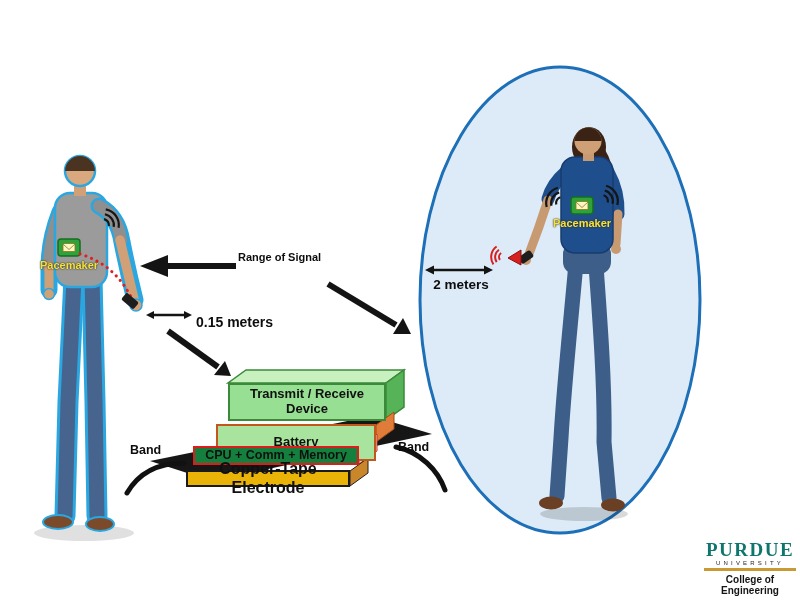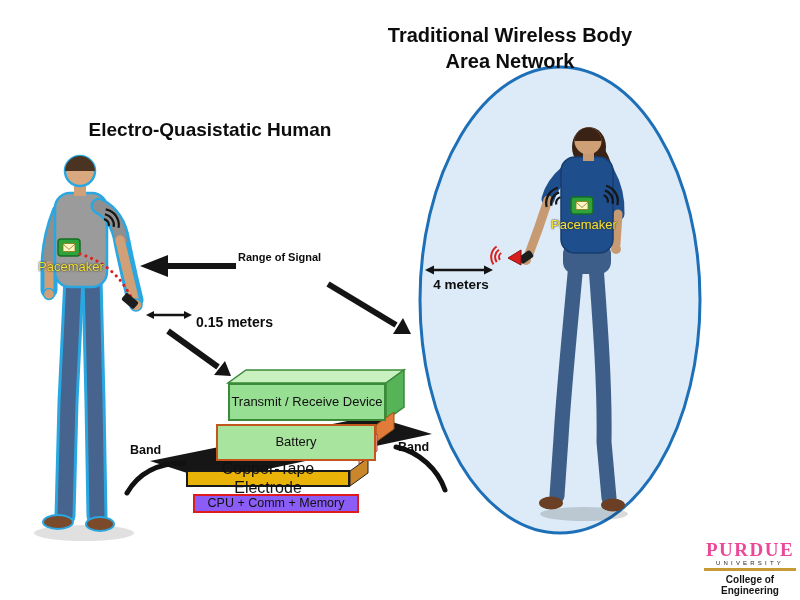--- a/index.html
+++ b/index.html
@@ -10,37 +10,37 @@
   .title{font-weight:bold;text-align:center;color:#0d0d0d;line-height:1.3;}
   .title-left{left:58px;top:118px;width:304px;font-size:19px;}
   .title-right{left:348px;top:22px;width:324px;font-size:20px;}
   .annot{font-weight:bold;color:#0d0d0d;white-space:nowrap;}
   .range-label{left:238px;top:251px;font-size:11px;}
   .short-label{left:196px;top:302px;font-size:14px;margin-top:12px;}
   .long-label{left:426px;top:277px;width:70px;text-align:center;font-size:13.5px;}
   .band-label{font-size:12.5px;font-weight:bold;color:#0d0d0d;}
   .band-left{left:130px;top:443px;}
   .band-right{left:398px;top:440px;}
-  .pm-label{font-size:13px;font-weight:normal;color:#f5e23a;text-align:center;
+  .pm-label{font-size:11px;font-weight:bold;color:#f5e23a;text-align:center;
             text-shadow:0 0 2px #333,0 0 1px #333;}
   .pm-left{left:38px;top:259px;width:62px;}
   .pm-right{left:551px;top:217px;width:62px;}
   .layer{box-sizing:border-box;display:flex;align-items:center;justify-content:center;
-         text-align:center;font-weight:normal;color:#101010;line-height:1.15;}
+         text-align:center;font-weight:bold;color:#101010;line-height:1.15;}
   .layer1{left:228px;top:383px;width:158px;height:38px;background:#97df92;
           border:2px solid #3a8a3a;font-size:13px;}
   .layer2{left:216px;top:424px;width:160px;height:37px;background:#a9e49e;
           border:2px solid #c3561d;font-size:13px;}
-  .layer3{left:193px;top:446px;width:166px;height:19px;background:#8b5cf6;
-          border:2.5px solid #e01b1b;font-size:12.5px;margin-top:48px;}
+  .layer3{left:193px;top:446px;width:166px;height:19px;background:#15803d;
+          border:2.5px solid #e01b1b;font-size:12.5px;}
   .layer4{left:186px;top:470px;width:164px;height:17px;background:#eab308;
           border:2px solid #1a1a1a;font-size:16px;}
   .purdue{left:704px;top:540px;width:92px;text-align:center;}
   .purdue-name{font-family:"Liberation Serif",serif;font-weight:bold;font-size:19px;
-               letter-spacing:1.5px;color:#ec4899;line-height:1;}
+               letter-spacing:1.5px;color:#0f766e;line-height:1;}
   .purdue-sub{font-size:6px;letter-spacing:3.2px;color:#241f1a;margin-top:1px;}
   .purdue-rule{height:2.5px;background:#c79a36;margin:2px 0 3px 0;}
   .purdue-college{font-size:10px;font-weight:bold;color:#141414;}
 </style>
 </head>
 <body>
 
 <div id="canvas">
 
 <svg width="800" height="600" viewBox="0 0 800 600">
@@ -174,31 +174,26 @@
     <polygon points="386,383 404,370 404,407 386,420" fill="#57b357" stroke="#3a8a3a" stroke-width="1.5"></polygon>
     <polygon points="376,425 394,412 394,429 376,442" fill="#e07b39" stroke="#a04e12" stroke-width="1"></polygon>
     <polygon points="359,447 377,434 377,451 359,464" fill="#ead6c2" stroke="#c0392b" stroke-width="1"></polygon>
     <polygon points="350,471 368,458 368,473 350,486" fill="#c9862a" stroke="#222222" stroke-width="1"></polygon>
     <path d="M127,493 C138,474 156,463 184,463" stroke="#111111" stroke-width="5" fill="none" stroke-linecap="round"></path>
     <path d="M396,447 C420,452 438,470 445,490" stroke="#111111" stroke-width="5" fill="none" stroke-linecap="round"></path>
   </g>
 </svg>
 
 <div class="abs title title-left">
-  <div>Electro-Quasistatic Human</div>
 </div>
 
-<div class="abs title title-right">
-  <div>Traditional Wireless Body</div>
-  <div>Area Network</div>
-</div>
 
 <div class="abs annot range-label">Range of Signal</div>
 <div class="abs annot short-label">0.15 meters</div>
-<div class="abs annot long-label">4 meters</div>
+<div class="abs annot long-label">2 meters</div>
 
 <div class="abs pm-label pm-left">Pacemaker</div>
 <div class="abs pm-label pm-right">Pacemaker</div>
 
 <div class="abs layer layer1">Transmit / Receive Device</div>
 <div class="abs layer layer2">Battery</div>
 <div class="abs layer layer3">CPU + Comm + Memory</div>
 <div class="abs layer layer4">Copper-Tape Electrode</div>
 
 <div class="abs band-label band-left">Band</div>

